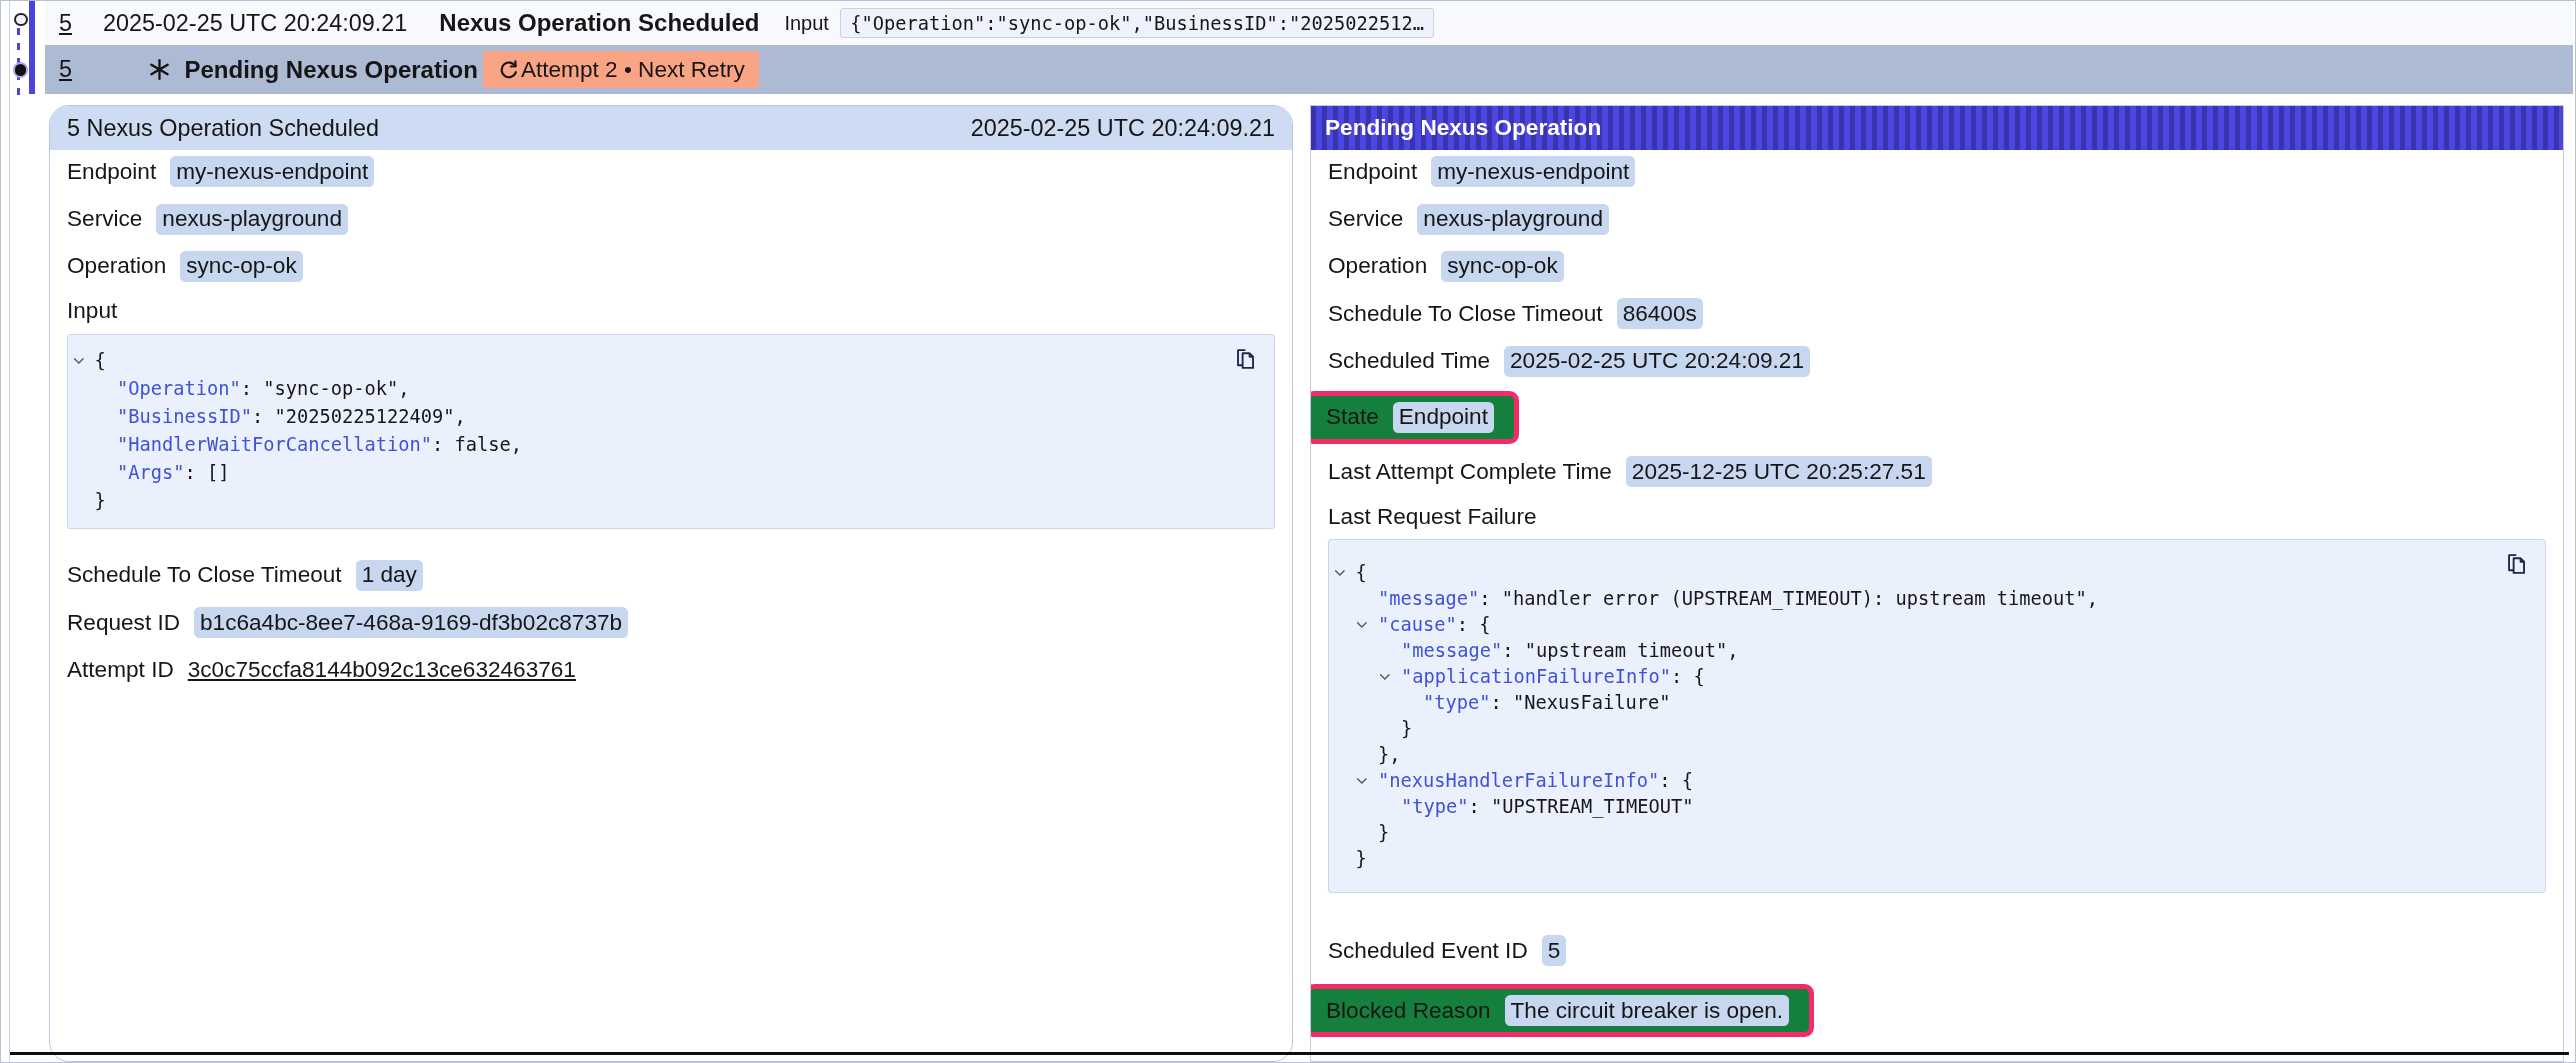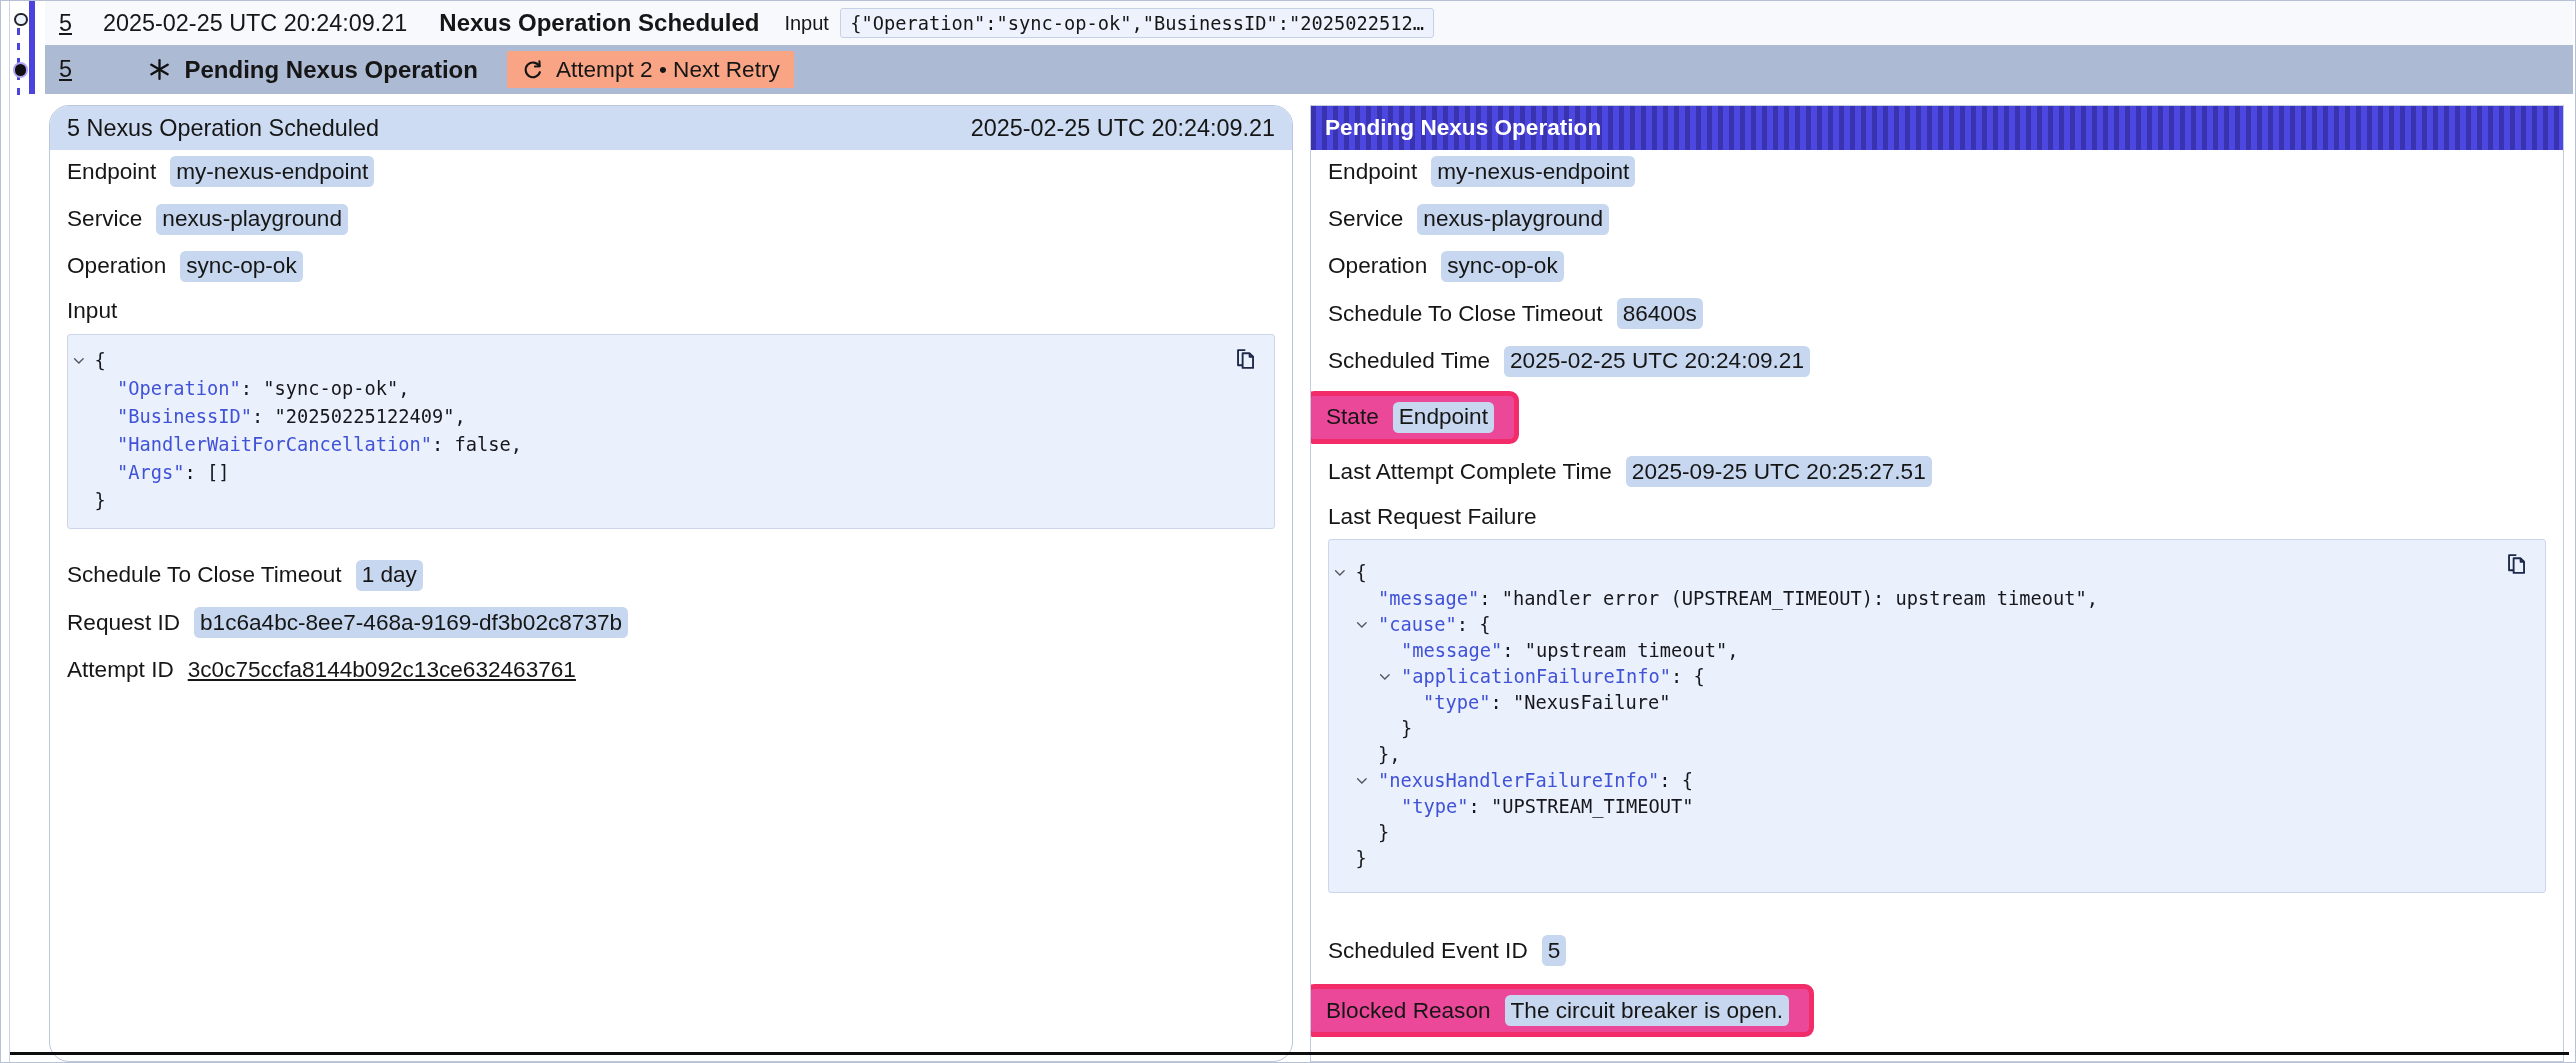--- a/index.html
+++ b/index.html
@@ -25,41 +25,41 @@
   .row2 { position:absolute; left:44px; right:1.6px; top:44px; height:49px; background:var(--row2-bg,#adbad3);
     display:flex; align-items:center; padding-left:14px; box-sizing:border-box; }
   .id-link { font-size:23.4px; text-decoration:underline; color:#161616; cursor:pointer; }
   .ev-ts { margin-left:31px; font-size:23.4px; white-space:nowrap; }
   .ev-title { margin-left:32px; font-size:24px; font-weight:bold; white-space:nowrap; }
   .ev-input-label { margin-left:25px; font-size:20px; }
   .ev-chip { margin-left:11px; font-family:"DejaVu Sans Mono", monospace; font-size:18.7px;
     background:#edf2fc; border:1.6px solid #c6d1e8; border-radius:3.1px; padding:3.9px 9.4px; white-space:nowrap; }
   .ast { margin-left:75px; display:flex; align-items:center; }
   .p-title { margin-left:12.5px; font-size:24px; font-weight:bold; white-space:nowrap; }
-  .retry-badge { margin-left:29px; height:37px; display:flex; align-items:center; gap:11px;
+  .retry-badge { margin-left:5px; height:37px; display:flex; align-items:center; gap:0;
     background:var(--badge-bg,#f9a585); padding:0 14px; font-size:22.6px; font-weight:500; border-radius:1.6px; }
 
   
   .panels { position:absolute; left:48px; top:104px; right:11px; bottom:0; display:flex; gap:17px; }
   .panel { border:1.6px solid #b9c6dd; background:#fff; box-sizing:border-box; overflow:hidden; }
   .panel.left { width:1244px; flex:none;border-radius:20px; }
   .panel.right { flex:1; border-color:#c3cbdf; }
   .panel-header { height:44px; display:flex; align-items:center; justify-content:space-between;
     padding:0 17px; font-size:23.4px; background:var(--left-header-bg,#cddcf2); }
   .panel-header.striped { height:44px; justify-content:flex-start; padding:0 14px; font-size:22.6px;
     color:#ffffff; font-weight:600;
     background:repeating-linear-gradient(90deg, var(--stripe-dark,#3a33af) 0 5.5px, var(--stripe-light,#4d47e2) 5.5px 11px); }
   .panel-body { padding:6.2px 17px 0; }
 
   .field-row { display:flex; align-items:center; gap:14px; height:31px; margin:0 0 16.4px; font-size:22.6px; white-space:nowrap; }
   .chip { background:var(--chip-bg,#c7d7ef); border-radius:5.5px; padding:0 6px; height:31px;
     display:inline-flex; align-items:center; font-size:22.6px;text-align:right; }
   .field-link { text-decoration:underline; cursor:pointer; }
   .field-row.hi { height:56px; margin:-3.9px 0 11px; }
-  .hl-box { position:relative; z-index:6; display:inline-flex; align-items:center; gap:14px; background:#ec4899;
+  .hl-box { position:relative; z-index:6; display:inline-flex; align-items:center; gap:14px; background:#15803d;
     border:5.5px solid var(--highlight-pink,#f22c68); border-radius:9.4px; padding:6.2px 20px 6.2px 15.6px; margin-left:-22.6px; }
   .bottom-fields.mt-extra { padding-top:23.4px; }
   .bottom-fields .field-row.hi { margin-top:11px; }
   .lf-bottom { padding-top:12.5px; }
 
   .section-label { font-size:22.6px; margin:1.6px 0 9.4px; }
   .code { position:relative; background:var(--code-bg,#eaf0fc); border:1.6px solid var(--code-border,#ccd6eb);
     border-radius:3.1px; font-family:"DejaVu Sans Mono", monospace; font-size:18.7px; color:#17171c; margin-bottom:18.7px; }
   .code.left-block { padding:12.5px 0; }
   .code.left-block .json-line { line-height:28px; height:28px; }
@@ -196,21 +196,21 @@
               <span class="chip">2025-02-25 UTC 20:24:09.21</span>
             </div>
             <div class="field-row hi">
               <span class="hl-box">
                 <span>State</span>
                 <span class="chip">Endpoint</span>
               </span>
             </div>
             <div class="field-row">
               <span>Last Attempt Complete Time</span>
-              <span class="chip">2025-09-25 UTC 20:25:27.51</span>
+              <span class="chip">2025-12-25 UTC 20:25:27.51</span>
             </div>
           </div>
         <div class="section-label">Last Request Failure</div>
         <div class="code right-block" id="right-code">
           <button class="copy-btn">
             <svg width="25" height="25" viewBox="0 0 24 24" fill="none" stroke="#1c2948" stroke-width="1.8" stroke-linejoin="round">
               <path d="M12.8 4 H5.8 V18.5 H10.2"></path>
               <path d="M10.2 7 H16.9 L20.2 10.3 V21 H10.2 Z"></path>
               <path d="M16.9 7 V10.3 H20.2"></path>
             </svg>

